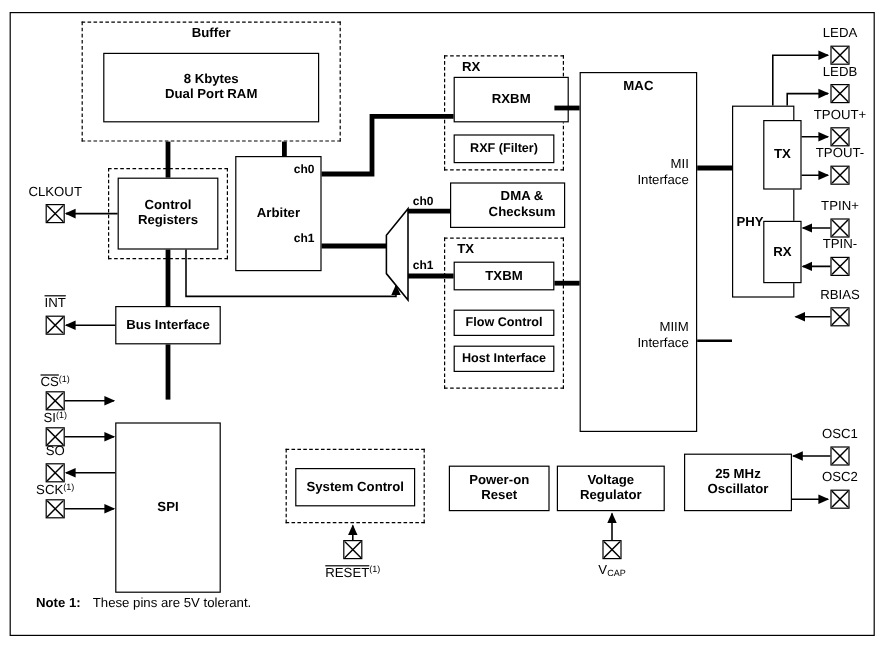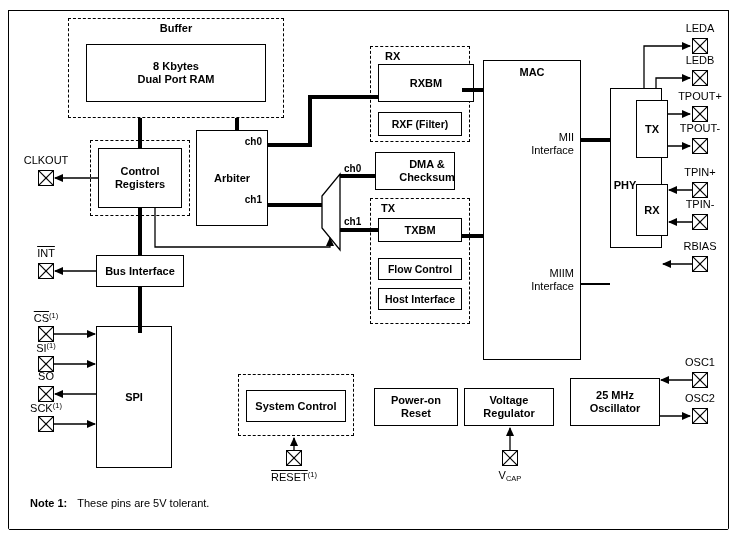--- a/index.html
+++ b/index.html
@@ -1,18 +1,18 @@
 <!DOCTYPE html>
 <html><head>
 <meta charset="utf-8">
 <style>
   * { margin:0; padding:0; box-sizing:border-box; }
   html,body { background:#fff; }
   body { font-family:"Liberation Sans","DejaVu Sans",sans-serif; color:#000; }
-  .diagram { position:relative; width:737px; height:538px; background:#fff; overflow:hidden;border-radius:30px; }
+  .diagram { position:relative; width:737px; height:538px; background:#fff; overflow:hidden; }
   .frame { position:absolute; left:8px; top:10px; width:721px; height:520px; border:1px solid #000; }
 
   .box { position:absolute; border:1.5px solid #000; background:#fff;
          display:flex; flex-direction:column; align-items:center; justify-content:center;
          font-weight:bold; font-size:11px; line-height:13px; text-align:center; white-space:nowrap; }
   .dashed-box { position:absolute; border:1px dashed #000; background:transparent; }
   .group-label { position:absolute; font-weight:bold; font-size:11px; line-height:12px; }
   .abs { position:absolute; }
   .ch-label { position:absolute; font-weight:bold; font-size:10px; line-height:11px; }
   .side-text { position:absolute; font-weight:normal; font-size:11px; line-height:13px; text-align:right; }
@@ -60,21 +60,21 @@
 
   <div class="dashed-box" style="left:370px; top:46px; width:100px; height:96px;"></div>
   <div class="group-label" style="left:385px; top:50px;">RX</div>
   <div class="box" style="left:378px; top:64px; width:96px; height:38px;">
     <span>RXBM</span>
   </div>
   <div class="box" style="left:378px; top:112px; width:84px; height:24px; font-size:10.5px;">
     <span>RXF (Filter)</span>
   </div>
 
-  <div class="box" style="left:375px; top:152px; width:80px; height:38px;padding-left:24px;">
+  <div class="box" style="left:375px; top:152px; width:96px; height:38px;padding-left:24px;">
     <span>DMA &amp;</span>
     <span>Checksum</span>
   </div>
 
   <div class="dashed-box" style="left:370px; top:198px; width:100px; height:126px;"></div>
   <div class="group-label" style="left:381px; top:202px;">TX</div>
   <div class="box" style="left:378px; top:218px; width:84px; height:24px;">
     <span>TXBM</span>
   </div>
   <div class="box" style="left:378px; top:258px; width:84px; height:22px; font-size:10.5px;">
@@ -102,21 +102,21 @@
   <div class="box" style="left:636px; top:100px; width:32px; height:58px;">
     <span>TX</span>
   </div>
   <div class="box" style="left:636px; top:184px; width:32px; height:52px;">
     <span>RX</span>
   </div>
 
   <div class="box" style="left:96px; top:255px; width:88px; height:32px;">
     <span>Bus Interface</span>
   </div>
-  <div class="box" style="left:96px; top:326px; width:76px; height:142px;">
+  <div class="box" style="left:96px; top:352px; width:88px; height:142px;">
     <span>SPI</span>
   </div>
 
   <div class="dashed-box" style="left:238px; top:374px; width:116px; height:62px;"></div>
   <div class="box" style="left:374px; top:388px; width:84px; height:38px;">
     <span>Power-on</span>
     <span>Reset</span>
   </div>
 
   <div class="box" style="left:246px; top:390px; width:100px; height:32px;">

